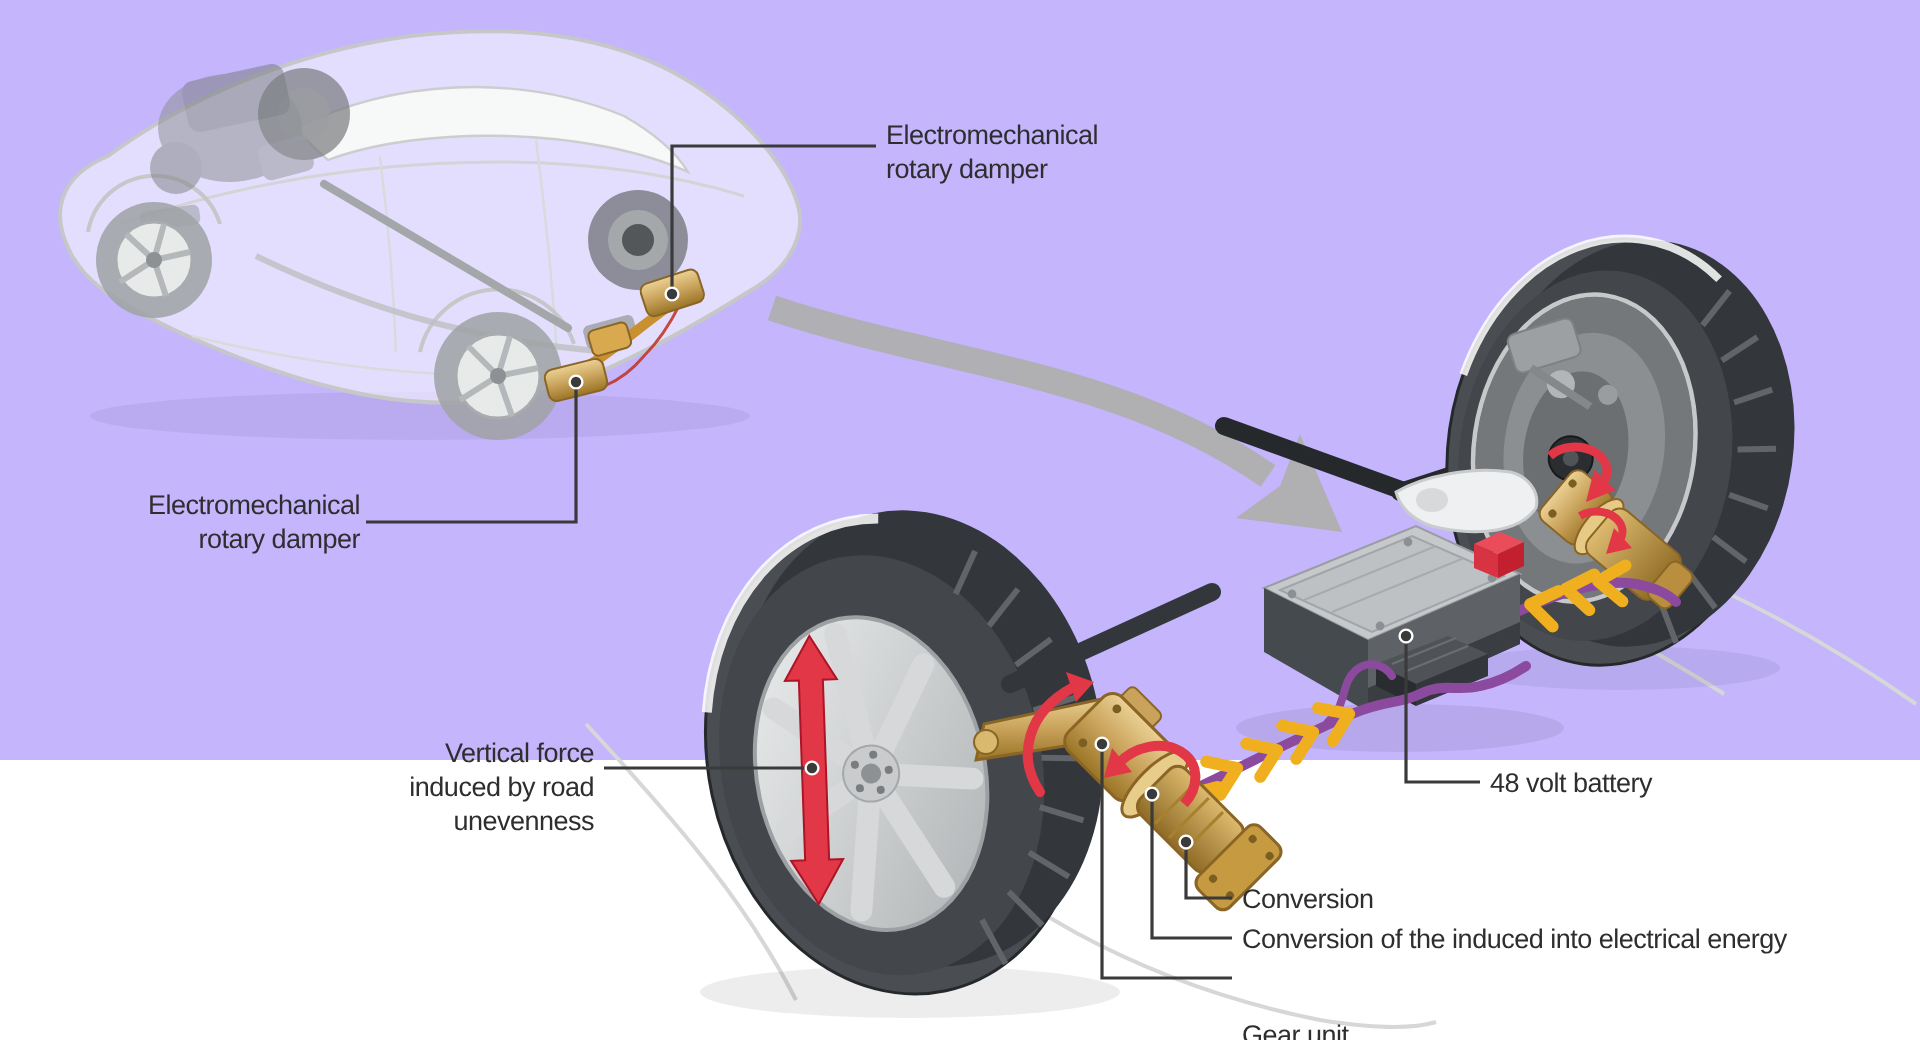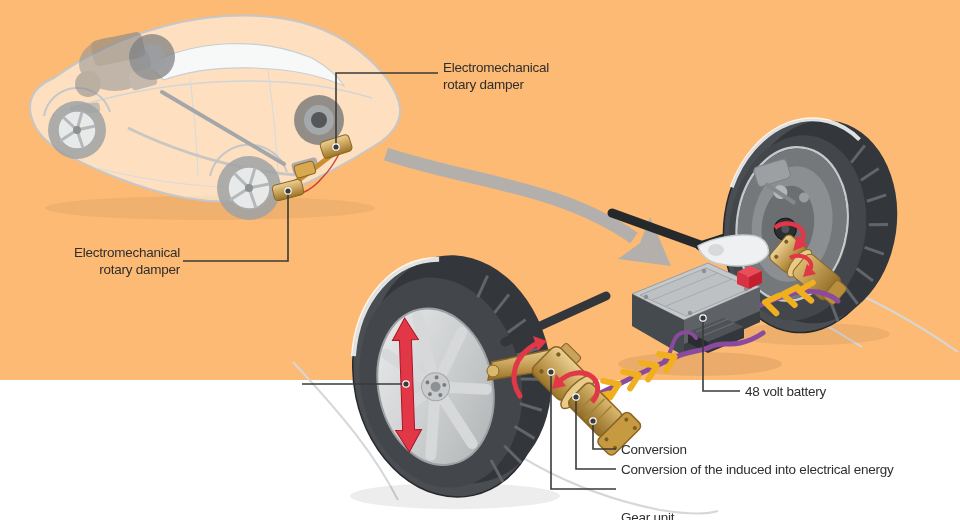--- a/index.html
+++ b/index.html
@@ -1,18 +1,18 @@
 <!DOCTYPE html>
 <html><head>
 <meta charset="utf-8">
 <style>
   * { margin:0; padding:0; box-sizing:border-box; }
   html,body { width:960px; height:520px; background:#ffffff; overflow:hidden; }
   .stage {
-    position:relative; width:960px; height:380px; background:#fdba74;
+    position:relative; width:960px; height:380px; background:#c4b5fd;
     font-family:"Liberation Sans", sans-serif;
   }
   svg.scene { position:absolute; left:0; top:0; }
   .lbl {
     position:absolute;
     font-size:13.5px; line-height:17px; letter-spacing:-0.25px;
     color:#2e2e2e; white-space:pre-line;
   }
   .lbl.r { text-align:right; }
   .lbl.nw { white-space:nowrap; }
@@ -282,18 +282,21 @@
         <circle cx="593" cy="421" r="3.2"></circle>
         <circle cx="576" cy="397" r="3.2"></circle>
     <circle cx="551" cy="372" r="3.2"></circle>
   </g>
 </svg>
 
 <div class="lbl" style="left:443px; top:59px; width:160px;">Electromechanical
 rotary damper</div>
 <div class="lbl r" style="left:38px; top:244px; width:142px;">Electromechanical
 rotary damper</div>
+<div class="lbl r" style="left:155px; top:368px; width:142px;">Vertical force
+induced by road
+unevenness</div>
 <div class="lbl nw" style="left:745px; top:383px;">48 volt battery</div>
 <div class="lbl nw" style="left:621px; top:441px;">Conversion</div>
 <div class="lbl nw" style="left:621px; top:461px;">Conversion of the induced into electrical energy</div>
 <div class="lbl nw" style="left:621px; top:481px;margin-top:28px;">Gear unit</div>
 
 </div>
 
 </body></html>

